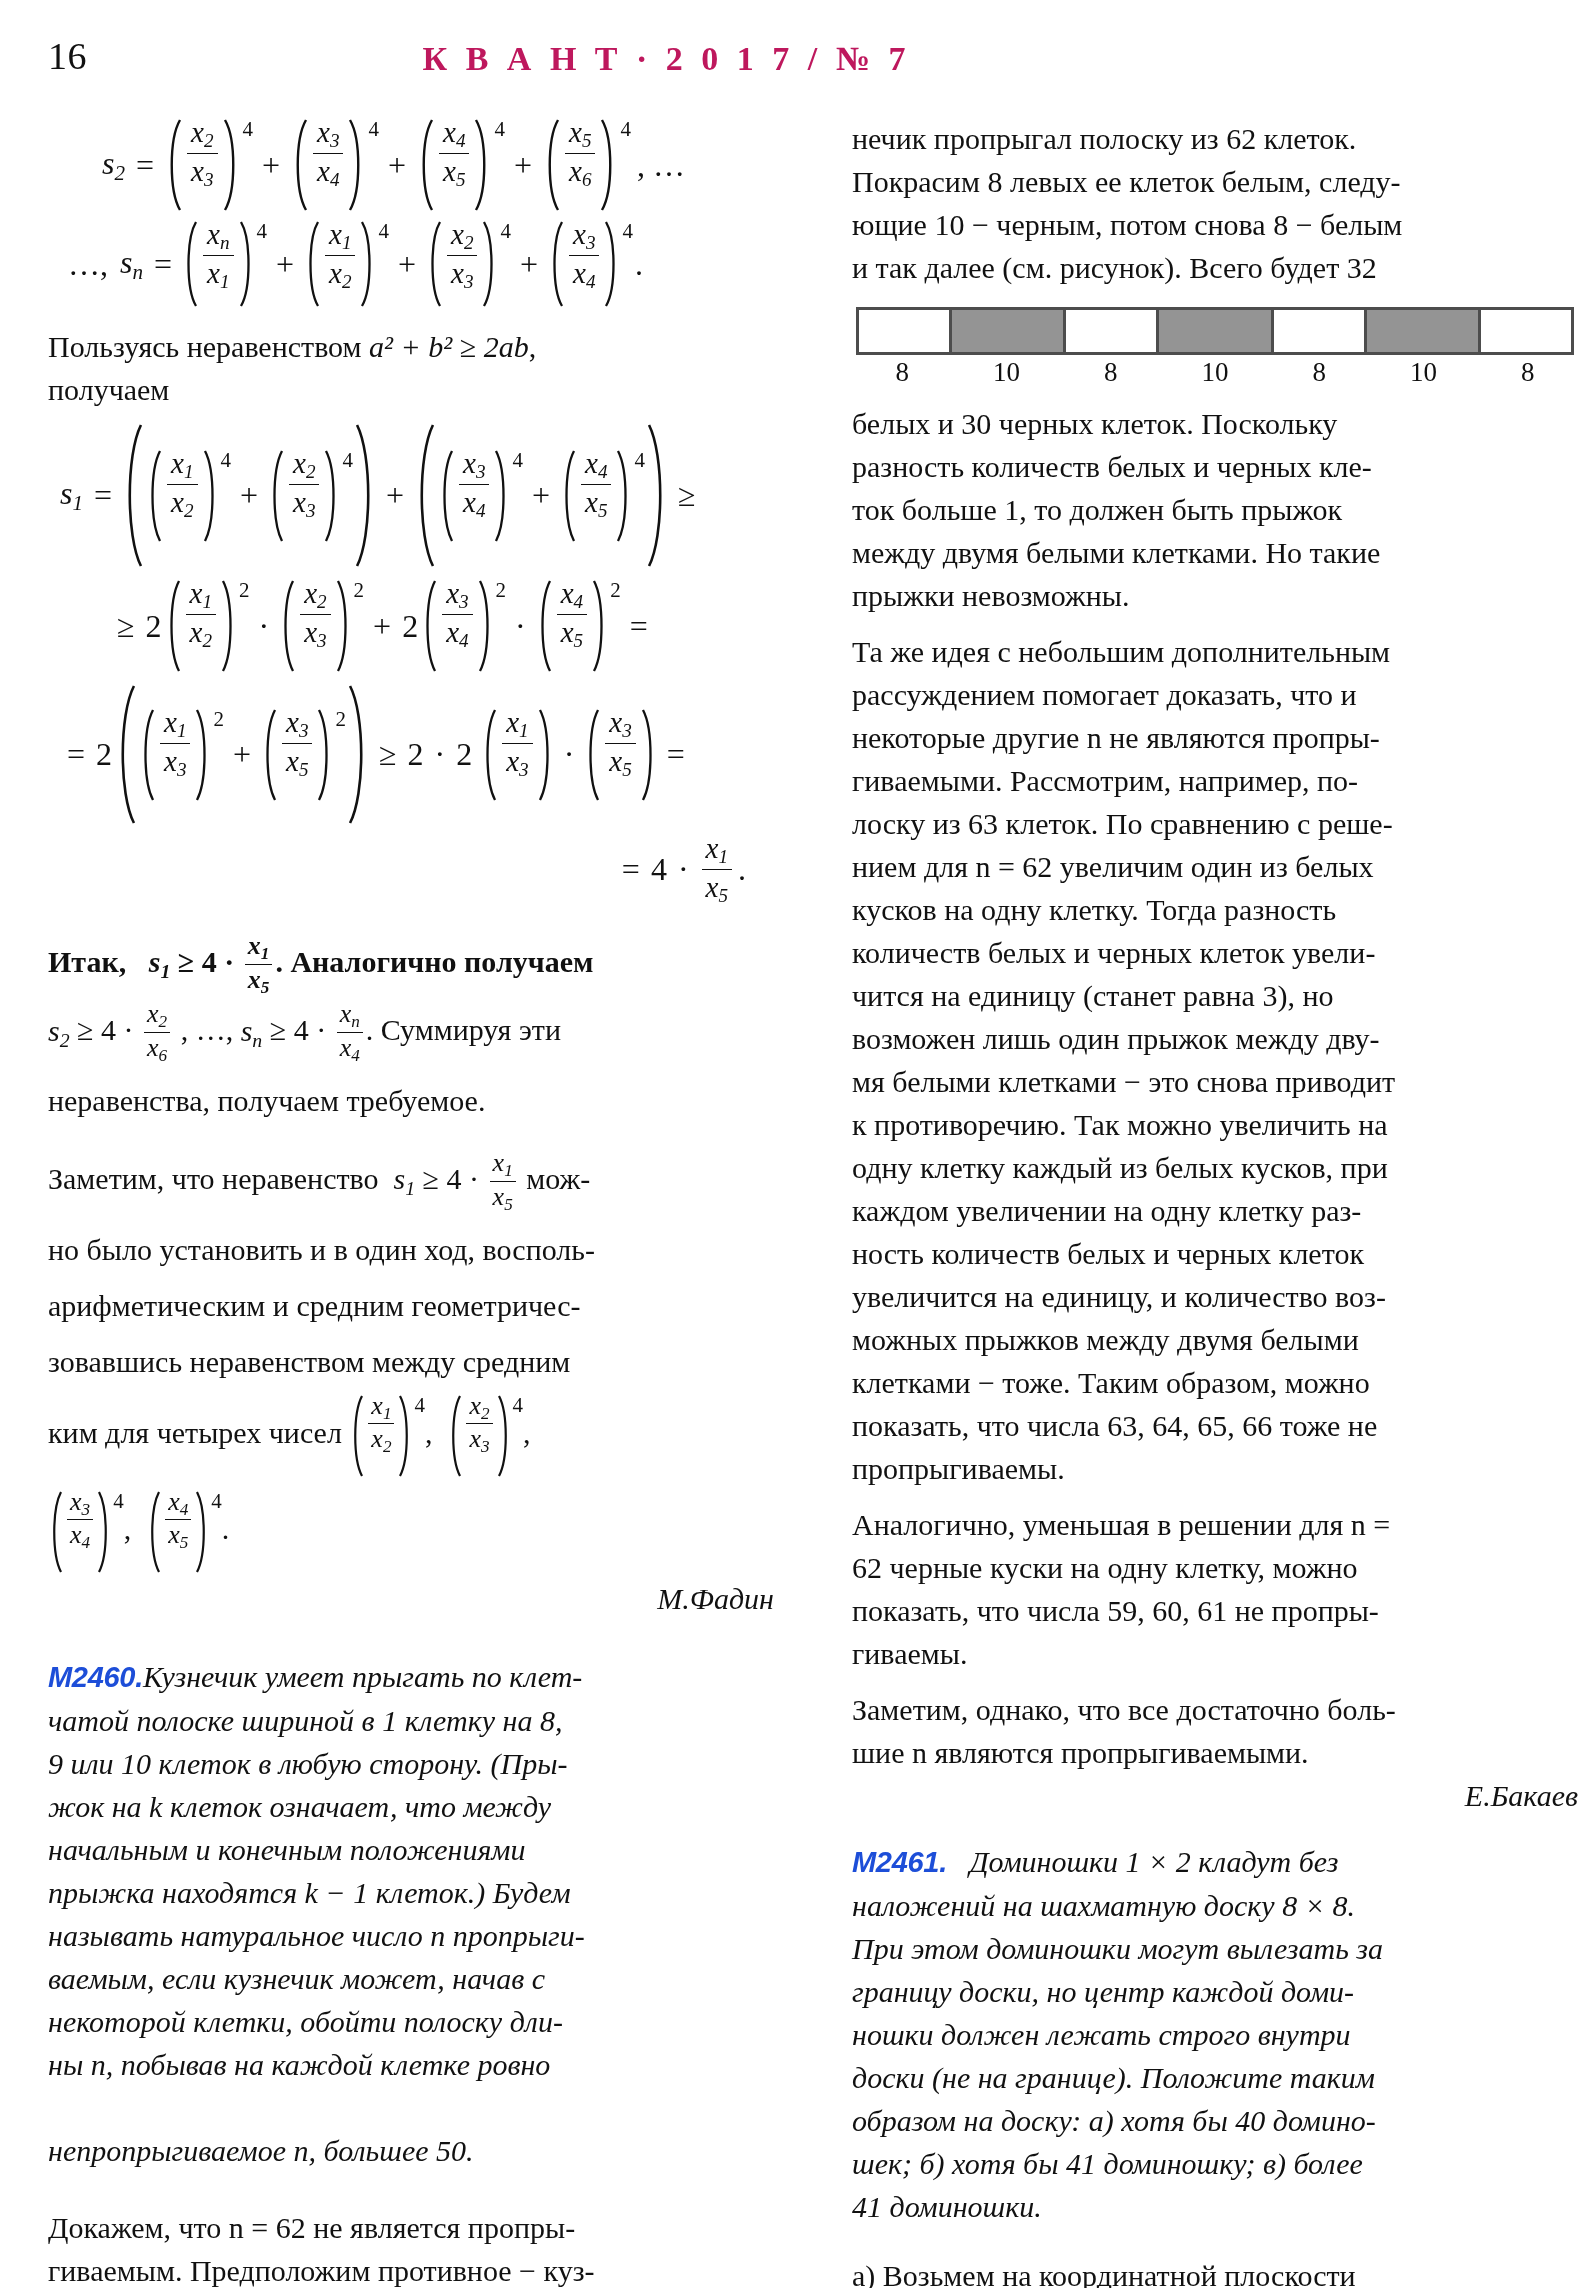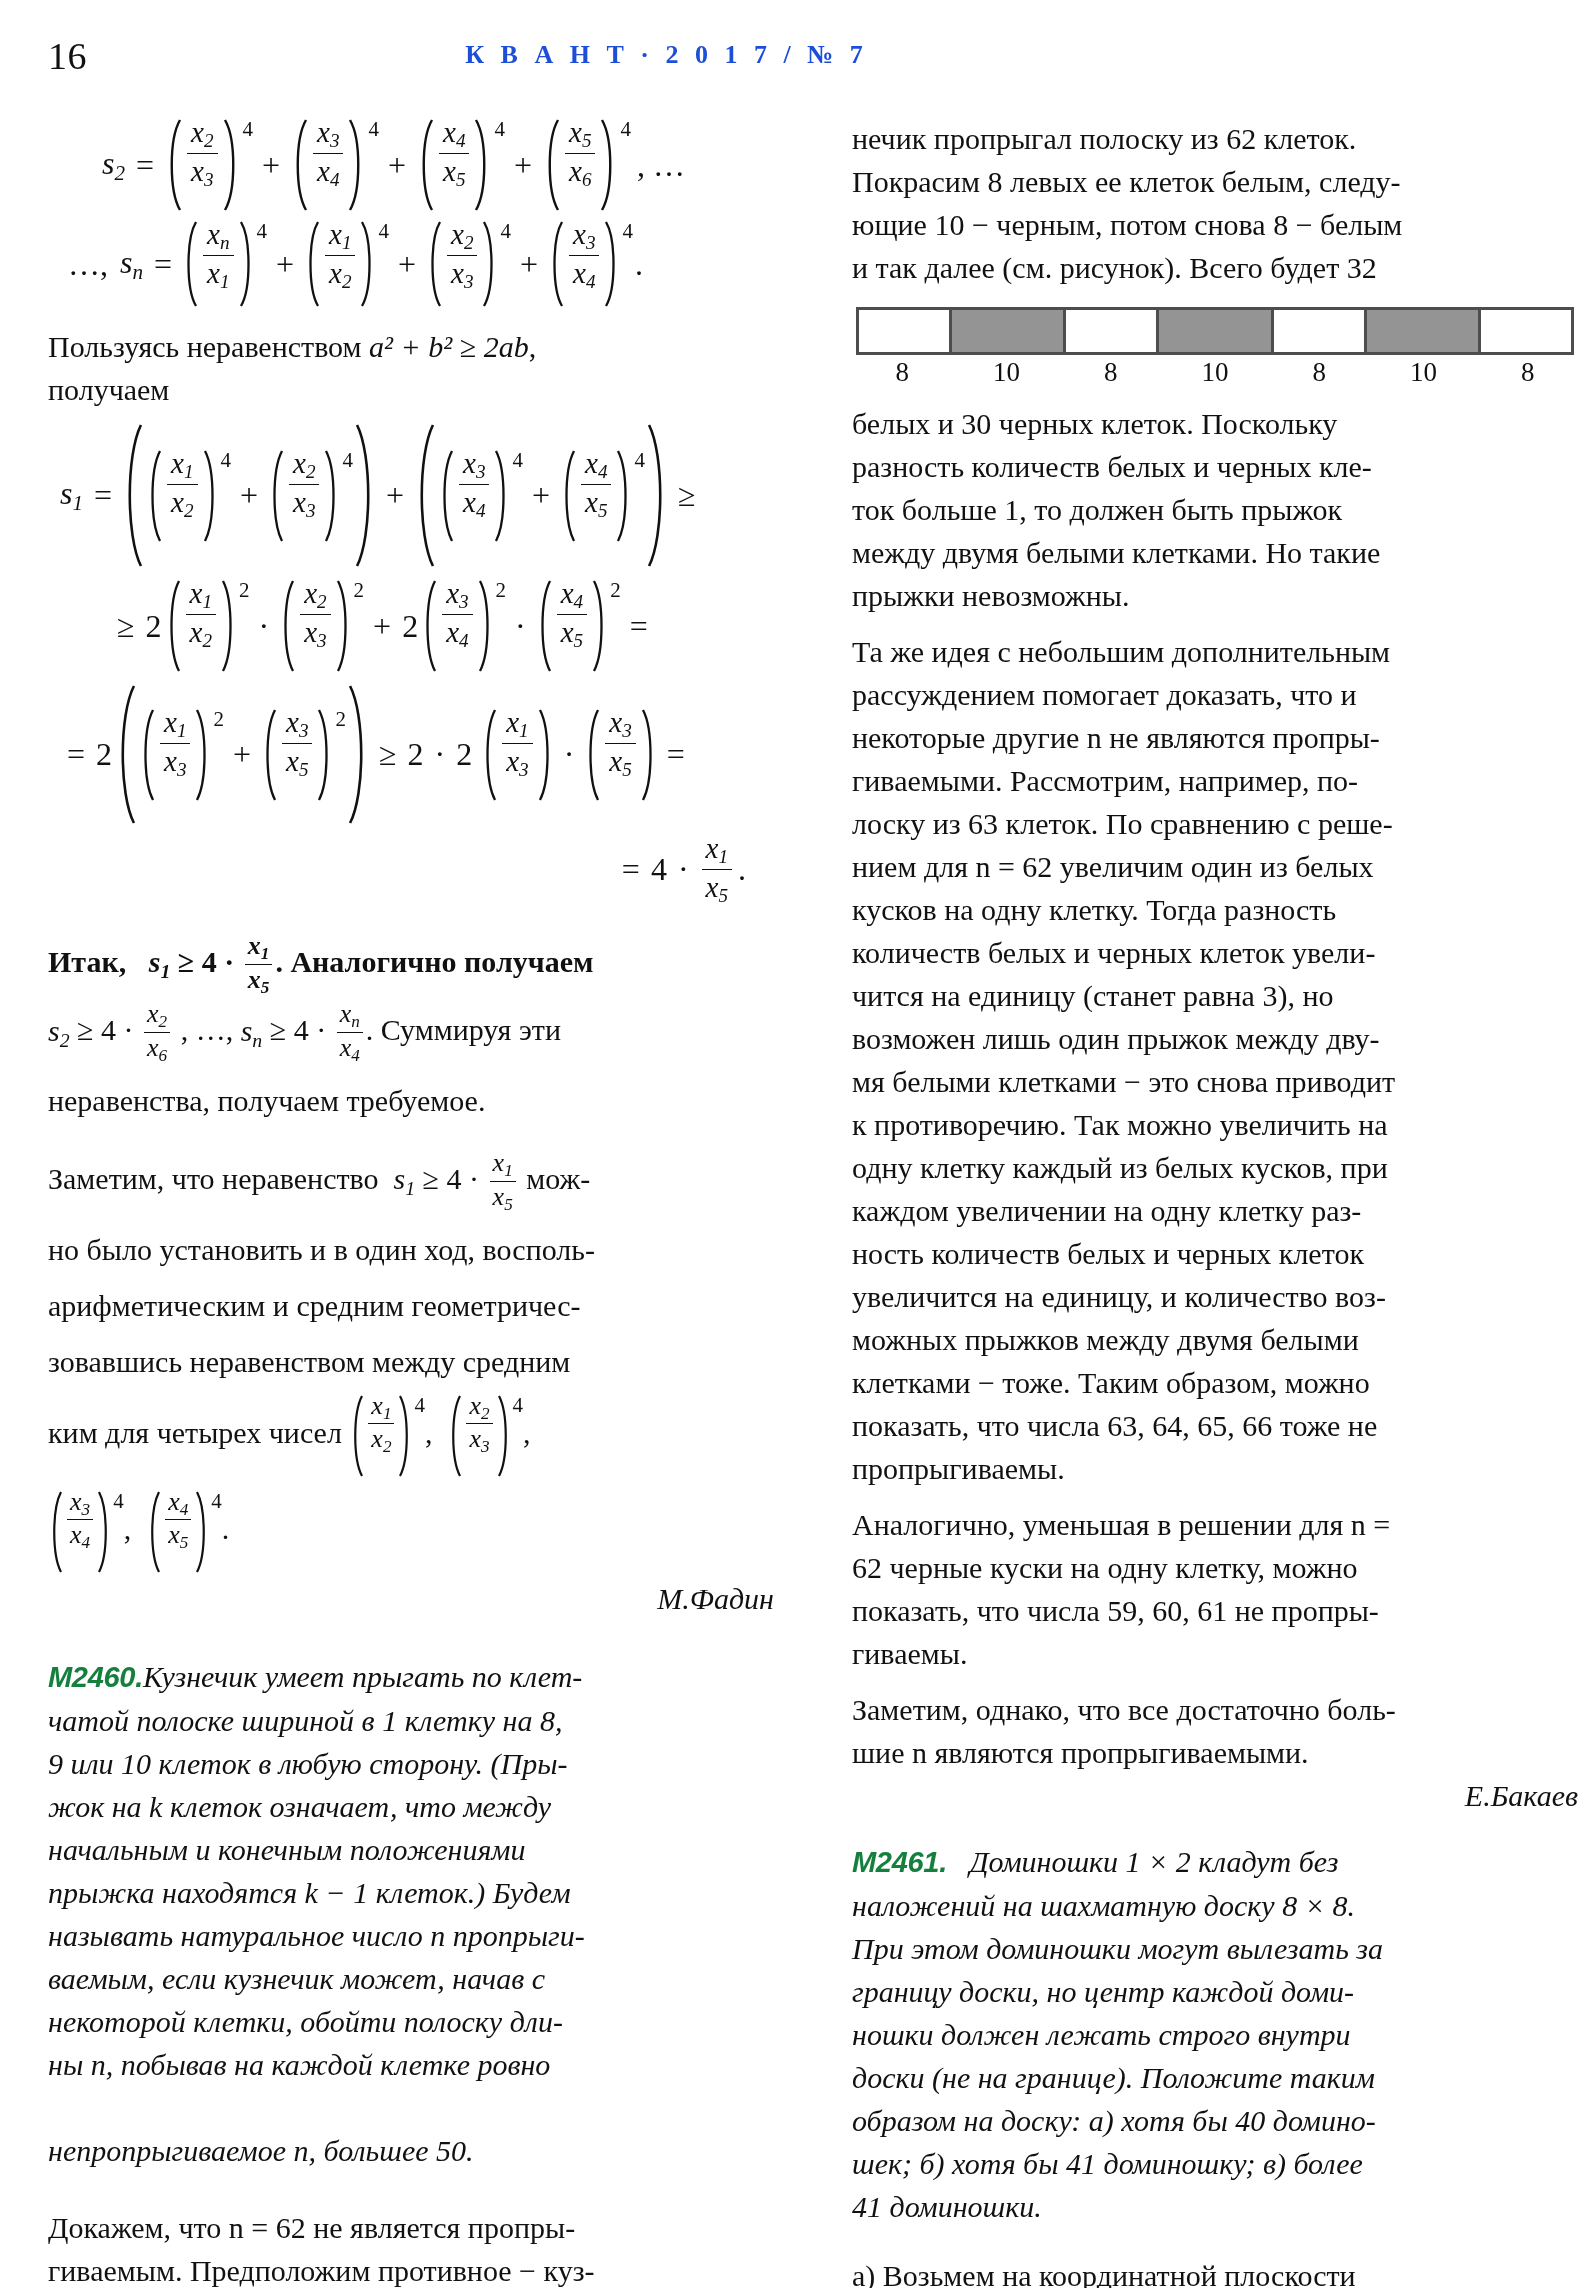--- a/index.html
+++ b/index.html
@@ -37,24 +37,24 @@
     font-size: 38px;
     font-family: "Liberation Serif", serif;
     color: #111;
     letter-spacing: 0.5px;
   }
   .running-head {
     position: absolute;
     left: 0; right: 0;
     top: 6px;
     text-align: center;
-    font-size: 26px;
+    font-size: 34px;
     font-weight: bold;
     letter-spacing: 5px;
-    color: #1d4ed8;
+    color: #be185d;
     font-family: "Liberation Serif", serif;
     padding-right: 259px;
   }
   
   .col {
     position: absolute;
     top: 117px;
     width: 726px;
   }
   .col-left  { left: 48px; }
@@ -68,21 +68,21 @@
     text-justify: inter-word;
     hyphens: manual;
   }
   p.tx + p.tx { margin-top: 13px; }
   .gap-s { height: 16px; }
 
   .ital { font-style: italic; }
   .mathvar { font-style: italic; font-family: "Liberation Serif", serif; }
 
   .prob-id {
-    color: #15803d;
+    color: #1d4ed8;
     font-weight: bold;
     font-family: "Liberation Sans", sans-serif;
     font-size: 29px;
     letter-spacing: -0.3px;
   }
   p.prob {
     font-style: italic;
     font-size: 30px;
     line-height: 43px;
     text-align: justify;

